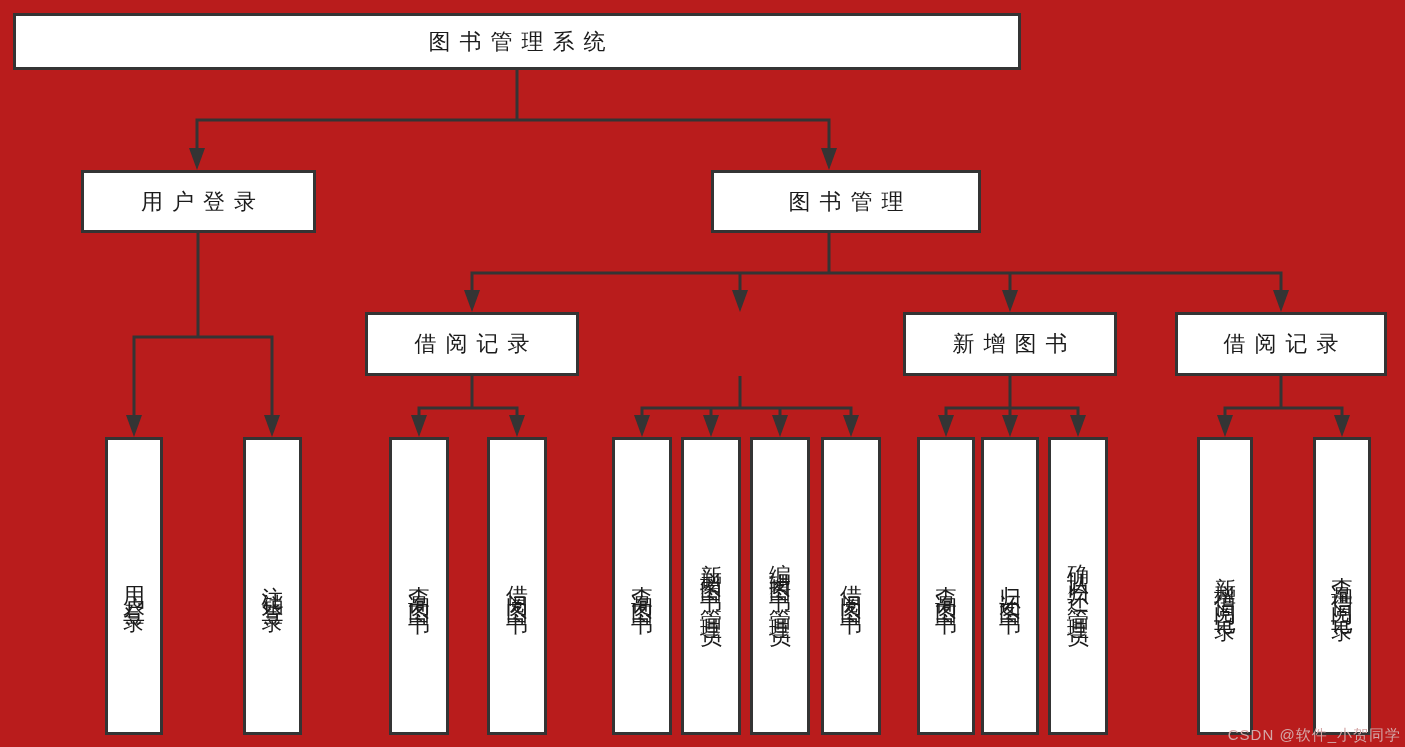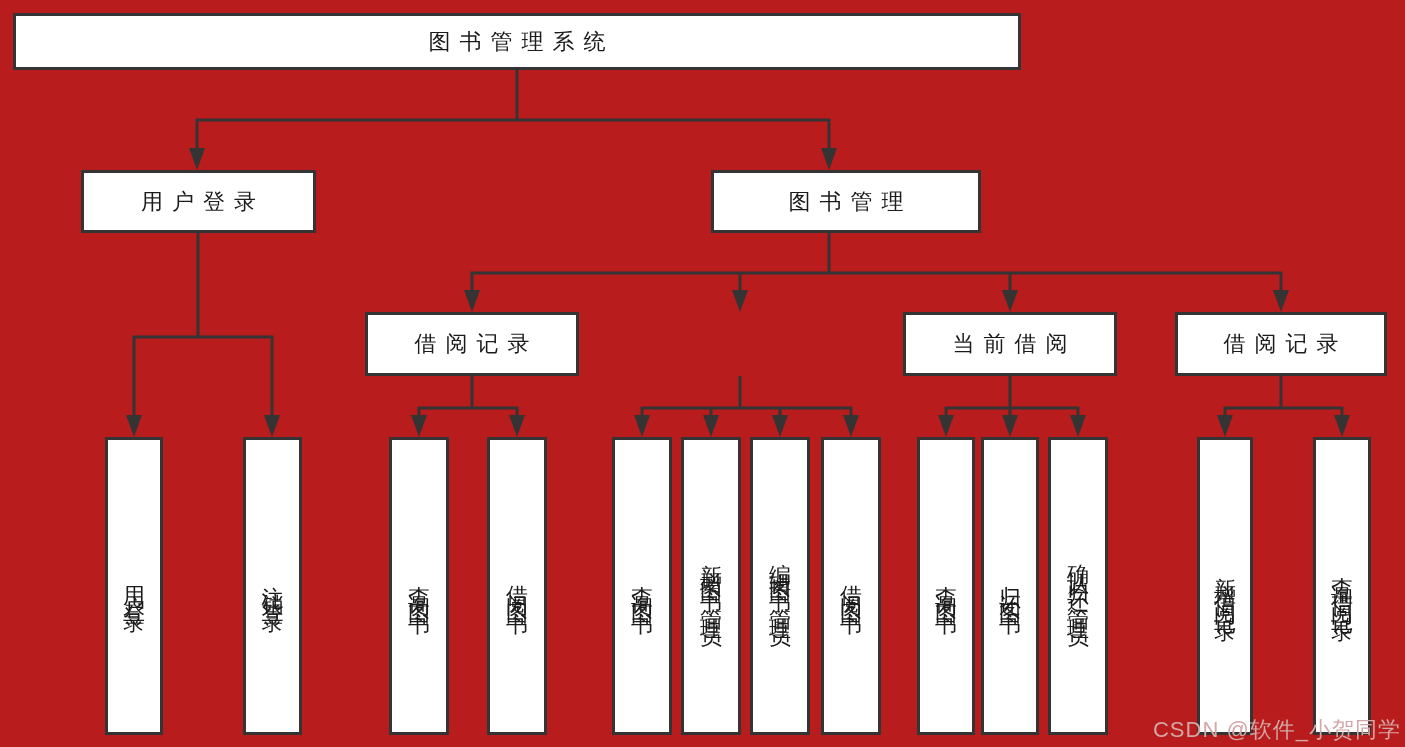--- a/index.html
+++ b/index.html
@@ -37,21 +37,21 @@
     text-orientation: mixed;
     font-size: 22px;
     letter-spacing: 9px;
     line-height: 1;
     white-space: nowrap;
   }
   .watermark {
     position: absolute;
     right: 4px;
     bottom: 2px;
-    font-size: 22px;
+    font-size: 15px;
     color: #d4a7a7;
     letter-spacing: 1px;
     pointer-events: none;
     white-space: nowrap;
   }
 </style>
 </head>
 <body>
 
 <div class="canvas">
@@ -88,21 +88,21 @@
       <polygon points="1342,437 1334,415 1350,415"></polygon>
     </g>
   </svg>
 
   <div class="box h" style="left:13px; top:13px; width:1008px; height:57px">图书管理系统</div>
 
   <div class="box h" style="left:81px; top:170px; width:235px; height:63px">用户登录</div>
   <div class="box h" style="left:711px; top:170px; width:270px; height:63px">图书管理</div>
 
   <div class="box h" style="left:365px; top:312px; width:214px; height:64px">借阅记录</div>
-  <div class="box h" style="left:903px; top:312px; width:214px; height:64px">当前借阅</div>
+  <div class="box h" style="left:903px; top:312px; width:214px; height:64px">新增图书</div>
   <div class="box h" style="left:1175px; top:312px; width:212px; height:64px">借阅记录</div>
 
   <div class="box v" style="left:105px; top:437px; width:58px; height:298px">用户登录</div>
   <div class="box v" style="left:243px; top:437px; width:59px; height:298px">注销登录</div>
 
   <div class="box v" style="left:389px; top:437px; width:60px; height:298px">查询图书</div>
   <div class="box v" style="left:487px; top:437px; width:60px; height:298px">借阅图书</div>
 
   <div class="box v" style="left:612px; top:437px; width:60px; height:298px">查询图书</div>
   <div class="box v" style="left:681px; top:437px; width:60px; height:298px">新增图书（管理员）</div>

